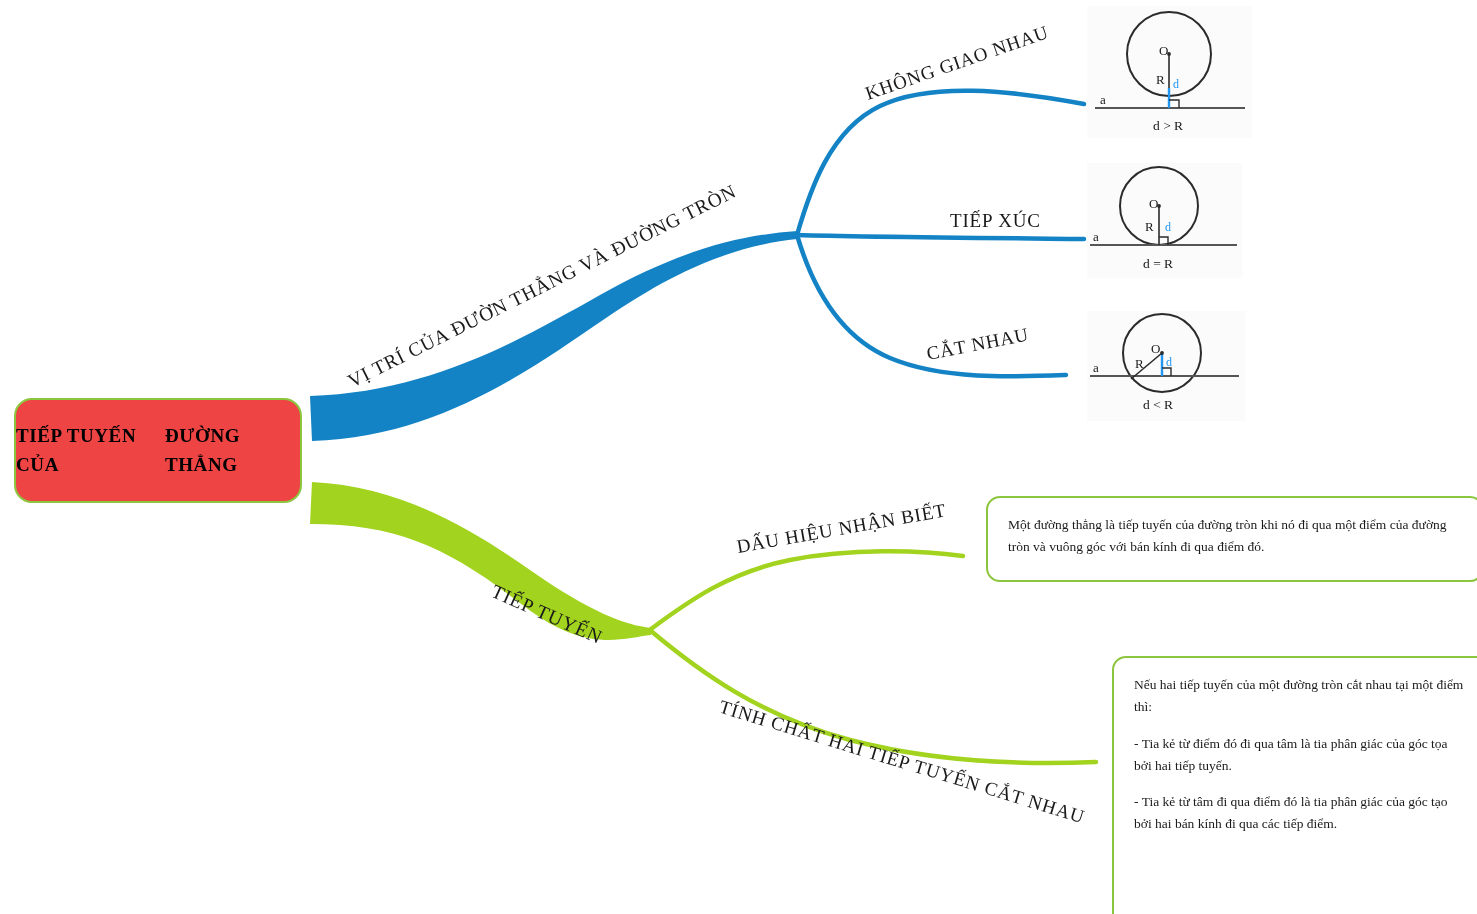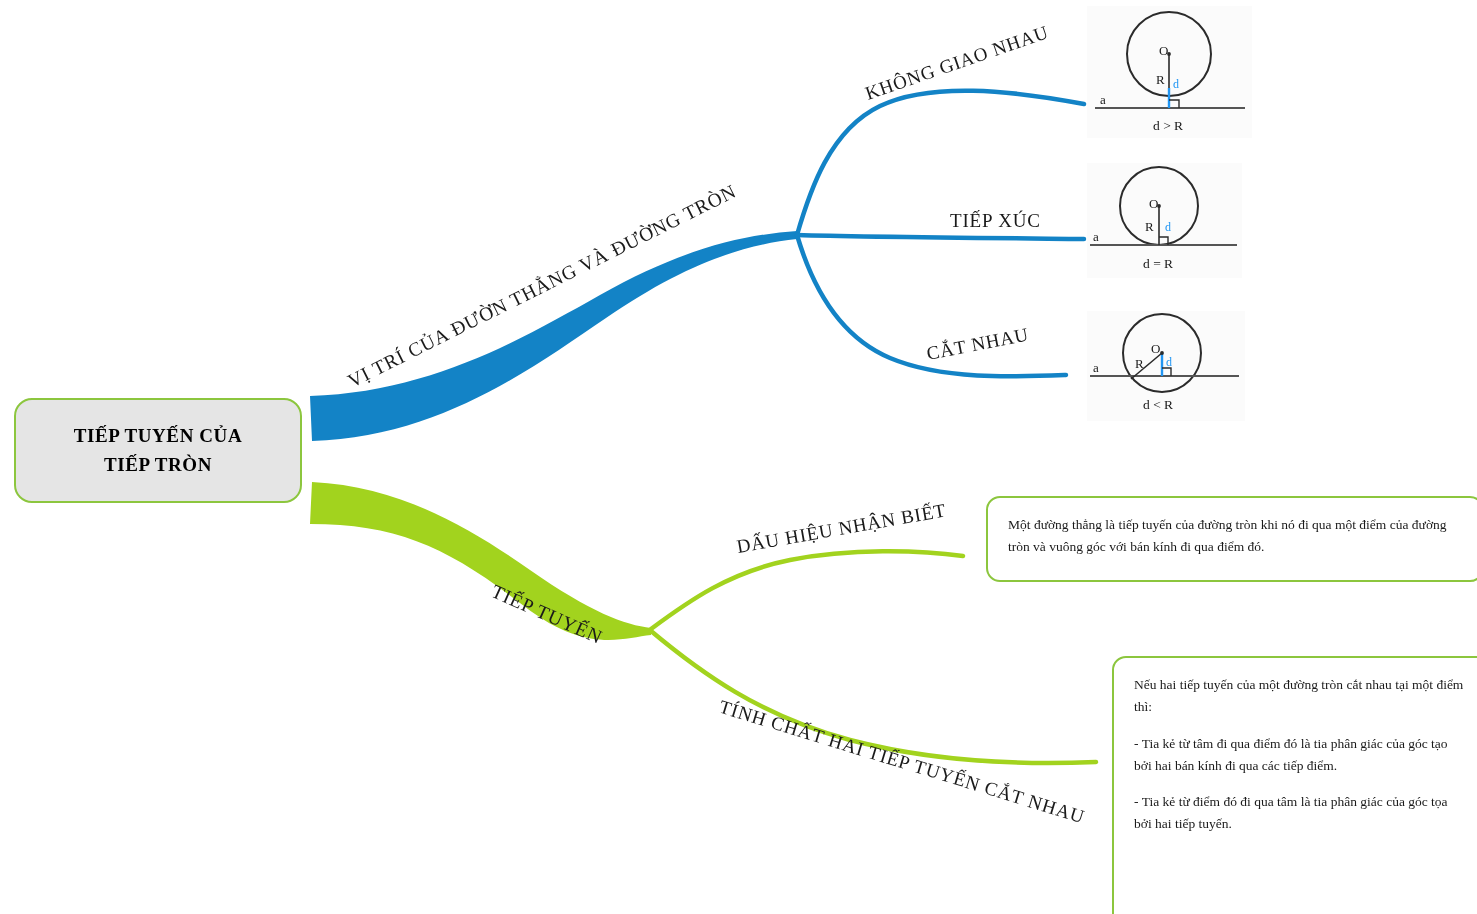--- a/index.html
+++ b/index.html
@@ -21,23 +21,23 @@
     height: 914px;
   }
   .center-node {
     position: absolute;
     left: 14px;
     top: 398px;
     width: 288px;
     height: 105px;
     border: 2px solid #8CC63E;
     border-radius: 18px;
-    background: #e5e5e5;
+    background: #ef4444;
     display: flex;
-    flex-direction: column;
+    flex-direction: row;
     align-items: center;
     justify-content: center;
     box-sizing: border-box;
   }
   .center-node span {
     font-family: "Liberation Serif", serif;
     font-weight: bold;
     font-size: 19px;
     letter-spacing: 0.6px;
     color: #000;
@@ -115,21 +115,21 @@
   </g>
 
   <g>
     <text x="718" y="712" font-family="Liberation Serif, serif" font-size="19" fill="#1a1a1a" letter-spacing="0.8" transform="rotate(17 718 712)">TÍNH CHẤT HAI TIẾP TUYẾN CẮT NHAU</text>
   </g>
 
 </svg>
 
 <div class="center-node">
   <span>TIẾP TUYẾN CỦA</span>
-  <span>TIẾP TRÒN</span>
+  <span>ĐƯỜNG THẲNG</span>
 </div>
 
 <div class="fig" style="left:1087px; top:6px; width:165px; height:132px;">
   <svg width="165" height="132" viewBox="0 0 165 132">
     <circle cx="82" cy="48" r="42" fill="none" stroke="#2b2b2b" stroke-width="2"></circle>
     <line x1="8" y1="102" x2="158" y2="102" stroke="#555" stroke-width="2.2"></line>
     <line x1="82" y1="48" x2="82" y2="90" stroke="#2b2b2b" stroke-width="1.6"></line>
     <line x1="82" y1="82" x2="82" y2="102" stroke="#2196F3" stroke-width="2.4"></line>
     <circle cx="82" cy="48" r="1.9" fill="#2b2b2b"></circle>
     <path d="M 82,94 L 92,94 L 92,102" fill="none" stroke="#2b2b2b" stroke-width="1.4"></path>
@@ -171,15 +171,15 @@
     <text x="56" y="98" font-family="Liberation Serif, serif" font-size="13.5" fill="#1a1a1a">d &lt; R</text>
   </svg>
 </div>
 
 <div class="note-box" style="left:966px; top:496px; width:498px; height:86px;">
   <p>Một đường thẳng là tiếp tuyến của đường tròn khi nó đi qua một điểm của đường tròn và vuông góc với bán kính đi qua điểm đó.</p>
 </div>
 
 <div class="note-box" style="left:1092px; top:656px; width:378px; height:272px;">
   <p>Nếu hai tiếp tuyến của một đường tròn cắt nhau tại một điểm thì:</p>
+  <p>- Tia kẻ từ điểm đó đi qua tâm là tia phân giác của góc tọa bởi hai tiếp tuyến.</p>
   <p>- Tia kẻ từ tâm đi qua điểm đó là tia phân giác của góc tạo bởi hai bán kính đi qua các tiếp điểm.</p>
-  <p>- Tia kẻ từ điểm đó đi qua tâm là tia phân giác của góc tọa bởi hai tiếp tuyến.</p>
 </div>
 
 </body></html>

